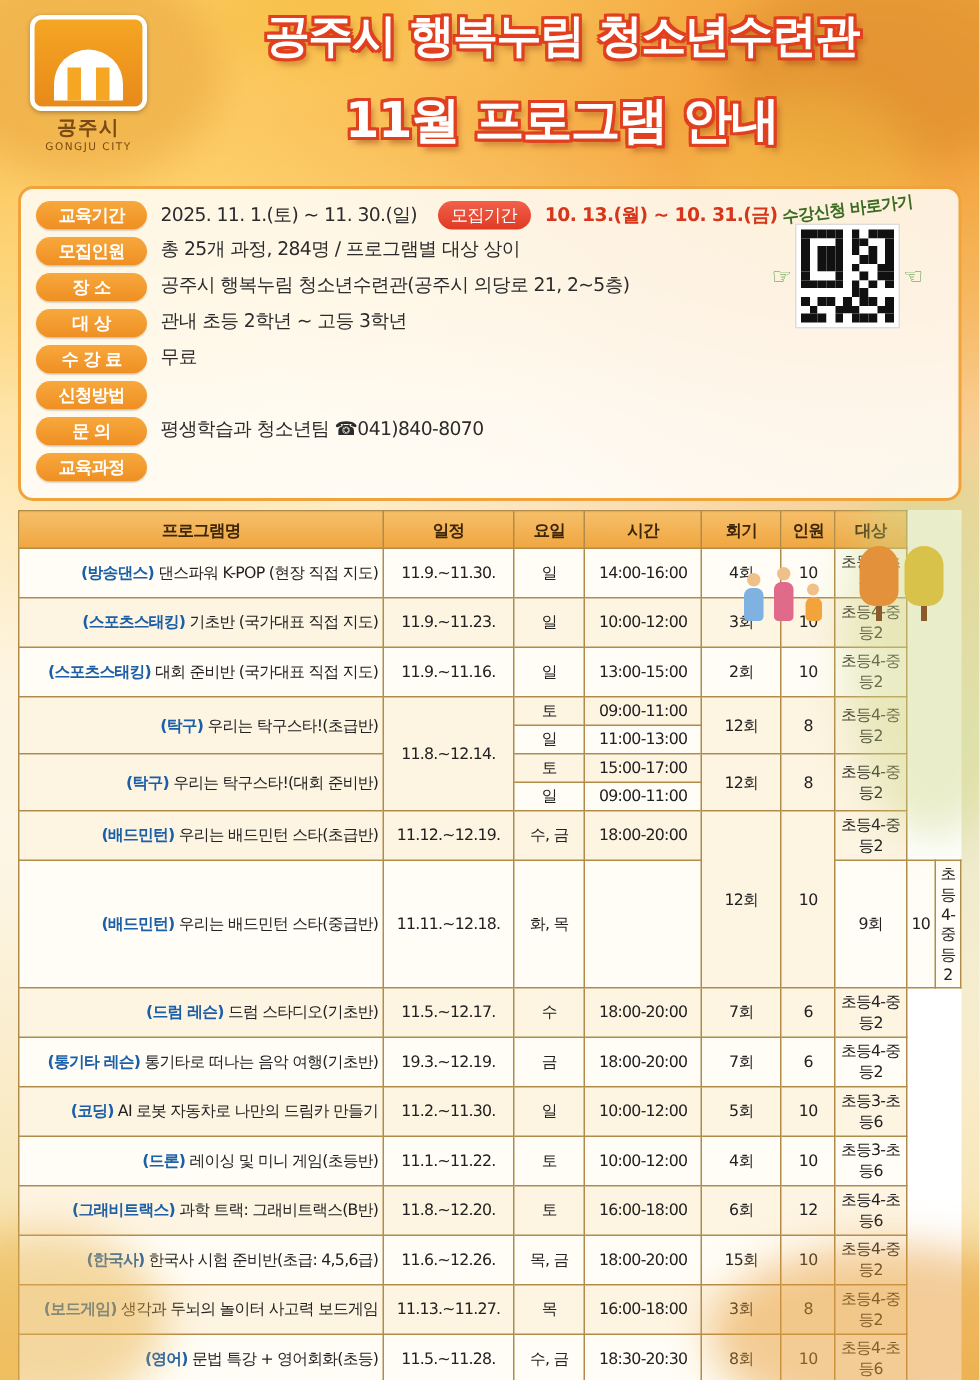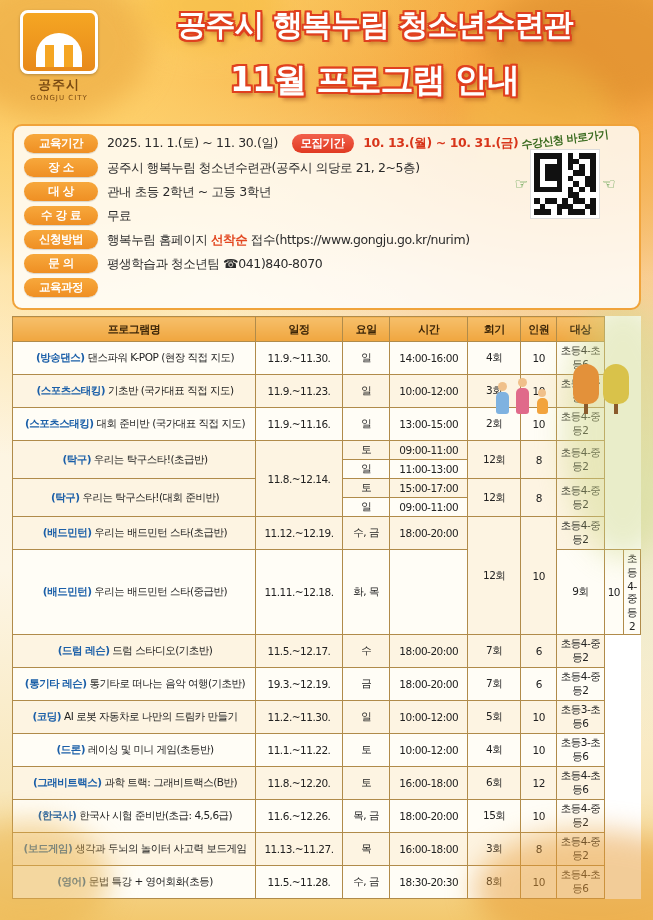--- a/index.html
+++ b/index.html
@@ -68,33 +68,33 @@
   .title2{font-size:33px;letter-spacing:-1px;margin-top:20px;}
 
   
   .infobox{
     position:relative;margin:4px 12px 0 12px;
     background:rgba(255,255,255,.82);
     border:2px solid #f0a33a;border-radius:10px;
     padding:8px 10px 6px 10px;
     min-height:150px;
   }
-  .inforow{display:flex;align-items:flex-end;margin-bottom:5px;}
+  .inforow{display:flex;align-items:flex-start;margin-bottom:5px;}
   .lbl{
     flex:0 0 74px;height:19px;border-radius:10px;
     background:linear-gradient(180deg,#f7a83c,#ef8f23);
     color:#fff;font-size:11.5px;font-weight:bold;
     display:flex;align-items:center;justify-content:center;
     letter-spacing:-0.5px;box-shadow:0 1px 1px rgba(0,0,0,.15);
   }
   .val{font-size:12.5px;color:#2b2b2b;margin-left:9px;letter-spacing:-0.4px;white-space:nowrap;}
   .pill-red{
     display:inline-flex;align-items:center;justify-content:center;
     background:linear-gradient(180deg,#f2604b,#e03a22);
-    color:#fff;font-size:11.5px;font-weight:bold;border-radius:10px;
+    color:#fff;font-size:11.5px;font-weight:normal;border-radius:10px;
     padding:2px 9px;margin:0 6px 0 10px;letter-spacing:-0.5px;
   }
   .red{color:#d8351a;font-weight:bold;}
   .orange-strong{color:#e2461f;font-weight:bold;}
 
   
   .qrwrap{position:absolute;right:14px;top:6px;width:120px;text-align:center;}
   .qr-caption{
     font-size:11px;color:#3a6b1f;font-weight:bold;
     transform:rotate(-7deg);margin-bottom:2px;letter-spacing:-0.5px;
@@ -121,21 +121,21 @@
   .tablewrap{margin:6px 12px 0 12px;}
   table{border-collapse:collapse;width:100%;background:#fff;}
   th,td{border:1px solid #b08b4a;font-size:10.5px;color:#222;padding:2px 3px;letter-spacing:-0.5px;}
   thead th{
     background:linear-gradient(180deg,#f6bf6a,#f0a63f);
     font-weight:bold;height:20px;color:#3d2608;font-size:11px;
   }
   tbody tr{height:19px;}
   tbody tr:nth-child(odd){background:#fffdf6;}
   tbody tr:nth-child(even){background:#fdf4e2;}
-  td.name{text-align:center;padding-left:5px;}
+  td.name{text-align:right;padding-left:5px;}
   td.c{text-align:center;}
   .cat{color:#1b5fa8;font-weight:bold;}
 </style>
 </head>
 <body>
 
 <div class="poster">
   <div class="blob b1"></div>
   <div class="blob b2"></div>
   <div class="blob b3"></div>
@@ -162,41 +162,42 @@
 
     <div class="inforow">
       <div class="lbl">교육기간</div>
       <div class="val">
         <span>2025. 11. 1.(토) ~ 11. 30.(일)</span>
         <span class="pill-red">모집기간</span>
         <span class="red">10. 13.(월) ~ 10. 31.(금)</span>
       </div>
     </div>
 
+    <div class="inforow">
+      <div class="lbl">모집인원</div>
+      <div class="val">총 25개 과정, 284명 / 프로그램별 대상 상이</div>
+    </div>
 
     <div class="inforow">
       <div class="lbl">장    소</div>
       <div class="val">공주시 행복누림 청소년수련관(공주시 의당로 21, 2~5층)</div>
     </div>
 
     <div class="inforow">
       <div class="lbl">대    상</div>
       <div class="val">관내 초등 2학년 ~ 고등 3학년</div>
     </div>
 
     <div class="inforow">
       <div class="lbl">수 강 료</div>
       <div class="val">무료</div>
     </div>
 
     <div class="inforow">
       <div class="lbl">신청방법</div>
-      <div class="val">
-        <span>행복누림 홈페이지 </span><span class="orange-strong">선착순</span><span> 접수(https://www.gongju.go.kr/nurim)</span>
-      </div>
     </div>
 
     <div class="inforow">
       <div class="lbl">문    의</div>
       <div class="val">평생학습과 청소년팀 ☎041)840-8070</div>
     </div>
 
     <div class="inforow">
       <div class="lbl">교육과정</div>
       <div class="val"></div>

